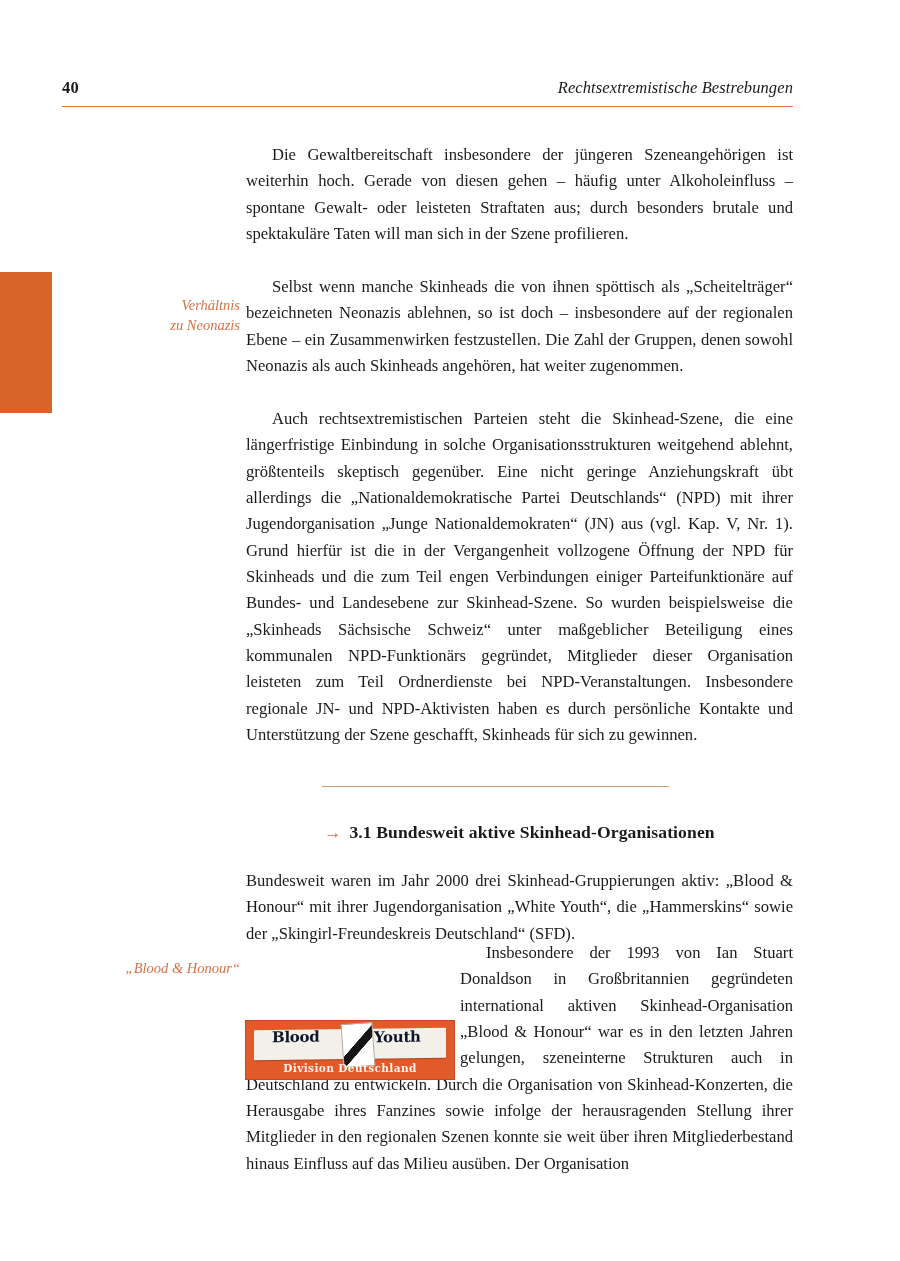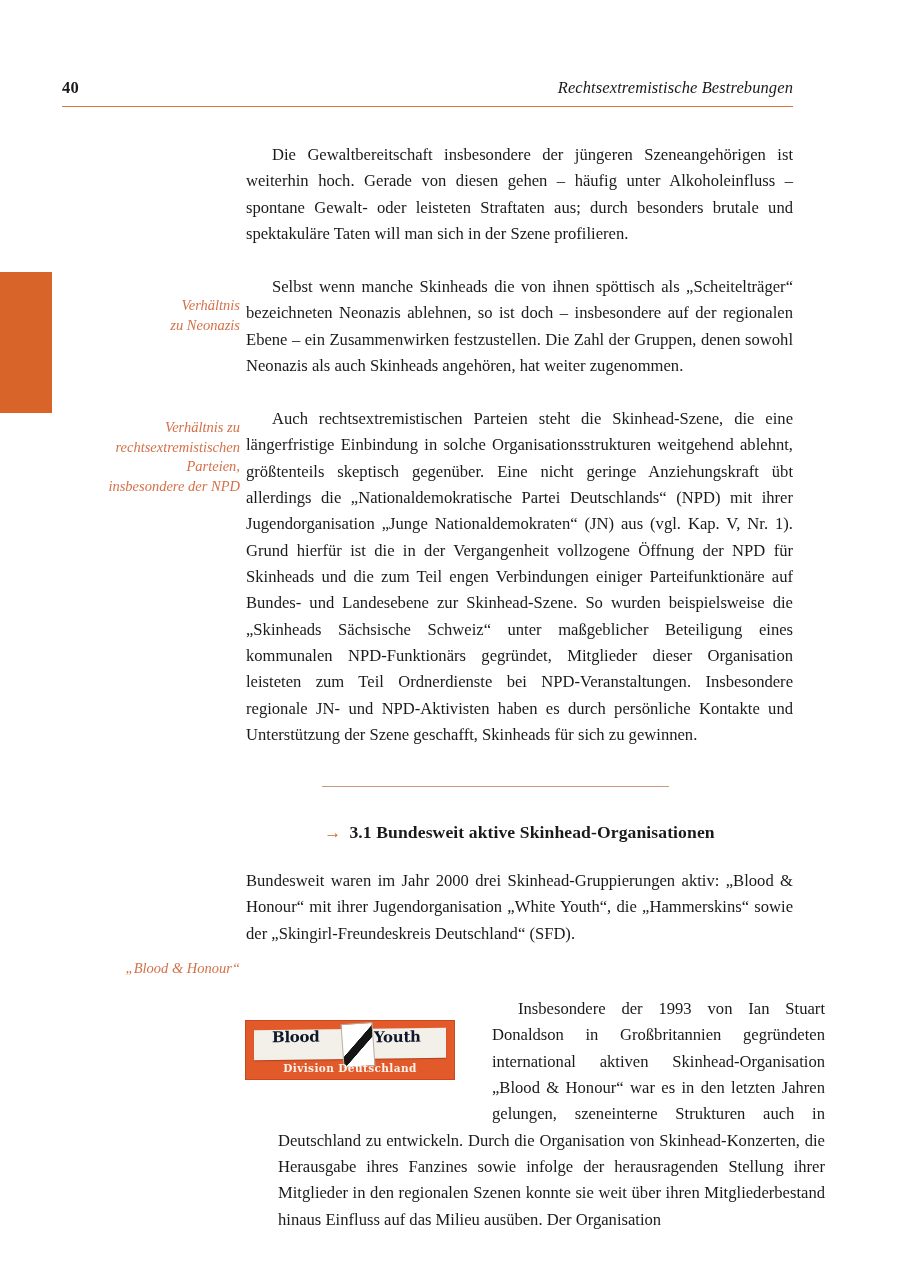--- a/index.html
+++ b/index.html
@@ -177,26 +177,25 @@
     font-weight: bold;
     font-size: 10.5px;
     color: #fdf3ec;
     letter-spacing: 0.4px;
   }
 
   
   .wrap-host {
     position: absolute;
     left: 246px;
-    top: 996px;
+    top: 940px;
     width: 547px;
     font-size: 16.6px;
     line-height: 26.35px;
     text-align: justify;
-    margin-left: 32px;
   }
   .wrap-float {
     float: left;
     width: 214px;
     height: 120px;
     shape-outside: inset(0);
   }
   .wrap-host p { margin: 0; }
 </style>
 </head>
@@ -218,24 +217,20 @@
     <p class="indent">Die Gewaltbereitschaft insbesondere der jüngeren Szenean­gehörigen ist weiterhin hoch. Gerade von diesen gehen – häufig unter Alkoholeinfluss – spontane Gewalt- oder leisteten Straftaten aus; durch besonders brutale und spektakuläre Taten will man sich in der Szene profilieren.</p>
   </div>
 
   <div class="marginalia" style="top:296px; white-space:pre-line;">Verhältnis
 zu Neonazis</div>
 
   <div class="bodycol" style="top:274px;">
     <p class="indent">Selbst wenn manche Skinheads die von ihnen spöttisch als „Schei­telträger“ bezeichneten Neonazis ablehnen, so ist doch – insbeson­dere auf der regionalen Ebene – ein Zusammenwirken festzustellen. Die Zahl der Gruppen, denen sowohl Neonazis als auch Skinheads angehören, hat weiter zugenommen.</p>
   </div>
 
-  <div class="marginalia" style="top:418px; white-space:pre-line;">Verhältnis zu
-rechtsextremistischen
-Parteien,
-insbesondere der NPD</div>
 
   <div class="bodycol" style="top:406px;">
     <p class="indent">Auch rechtsextremistischen Parteien steht die Skinhead-Szene, die eine längerfristige Einbindung in solche Organisationsstrukturen weitgehend ablehnt, größtenteils skeptisch gegenüber. Eine nicht geringe Anziehungskraft übt allerdings die „Nationaldemokratische Partei Deutschlands“ (NPD) mit ihrer Jugendorganisation „Junge Nationaldemokraten“ (JN) aus (vgl. Kap. V, Nr. 1). Grund hierfür ist die in der Vergangenheit vollzogene Öffnung der NPD für Skinheads und die zum Teil engen Verbindungen einiger Parteifunktionäre auf Bundes- und Landesebene zur Skinhead-Szene. So wurden beispiels­weise die „Skinheads Sächsische Schweiz“ unter maßgeblicher Betei­ligung eines kommunalen NPD-Funktionärs gegründet, Mitglieder dieser Organisation leisteten zum Teil Ordnerdienste bei NPD-Veran­staltungen. Insbesondere regionale JN- und NPD-Aktivisten haben es durch persönliche Kontakte und Unterstützung der Szene geschafft, Skinheads für sich zu gewinnen.</p>
   </div>
 
   <div class="section-divider"></div>
 
   <div class="section-heading">
     <span class="heading-arrow">→</span><span>3.1 Bundesweit aktive Skinhead-Organisationen</span>
   </div>

